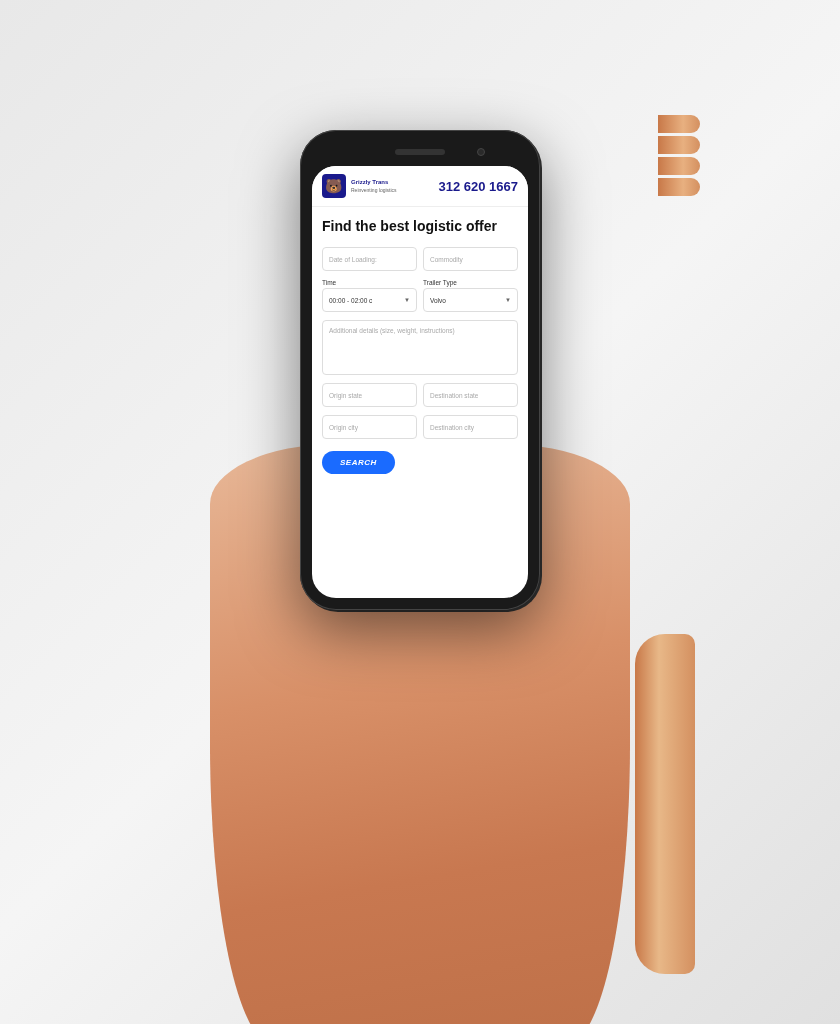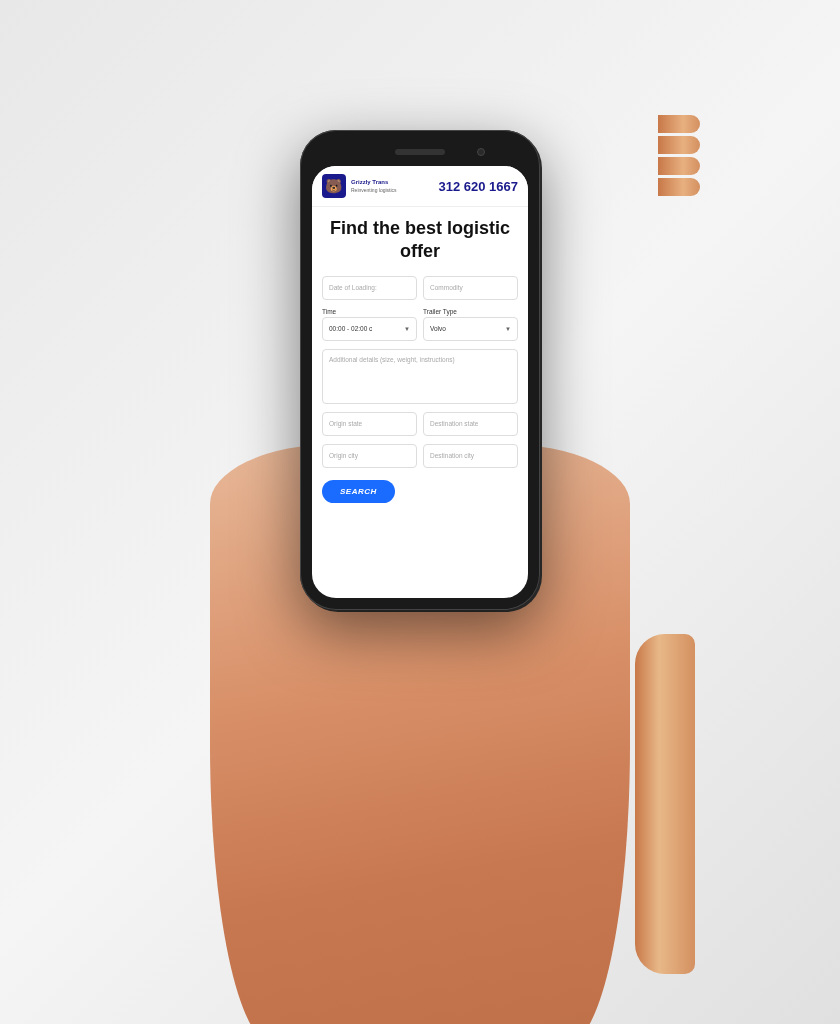--- a/index.html
+++ b/index.html
@@ -151,27 +151,26 @@
     }
 
     
     .app-content {
       padding: 10px;
       flex: 1;
       overflow-y: auto;
     }
 
     .app-title {
-      font-size: 18px;
+      font-size: 14px;
       font-weight: bold;
       color: #111;
       margin-bottom: 12px;
       font-family: Arial, sans-serif;
       line-height: 1.3;
-      text-align: center;
     }
 
     .form-row {
       display: flex;
       gap: 6px;
       margin-bottom: 8px;
     }
 
     .form-field {
       flex: 1;

